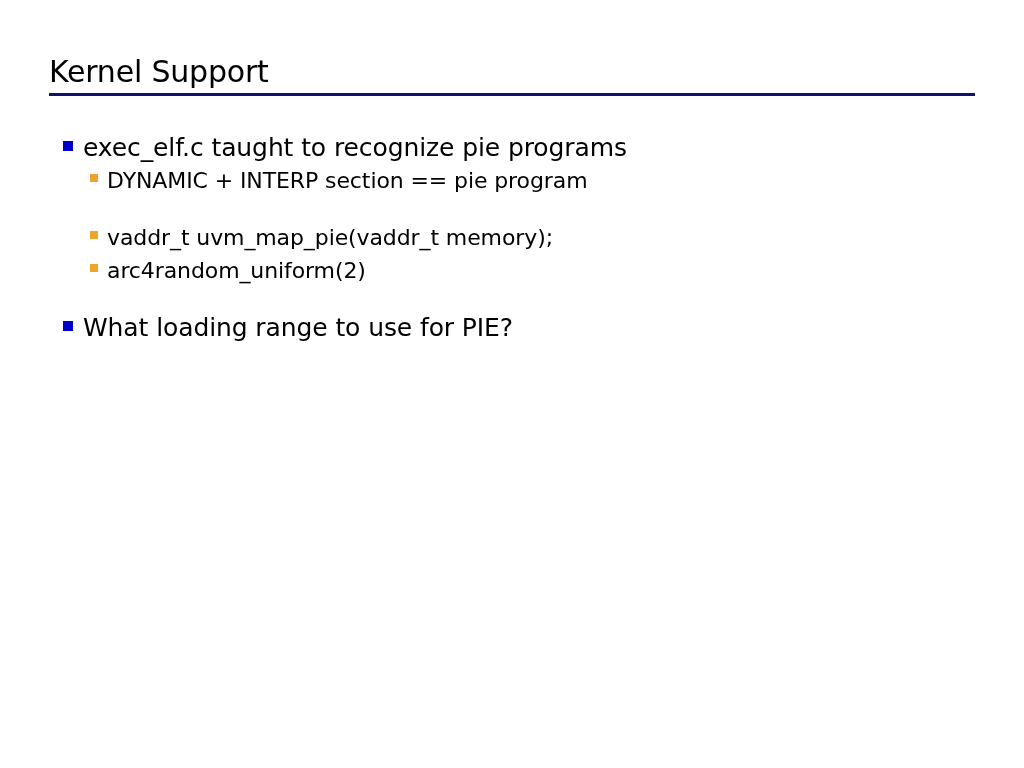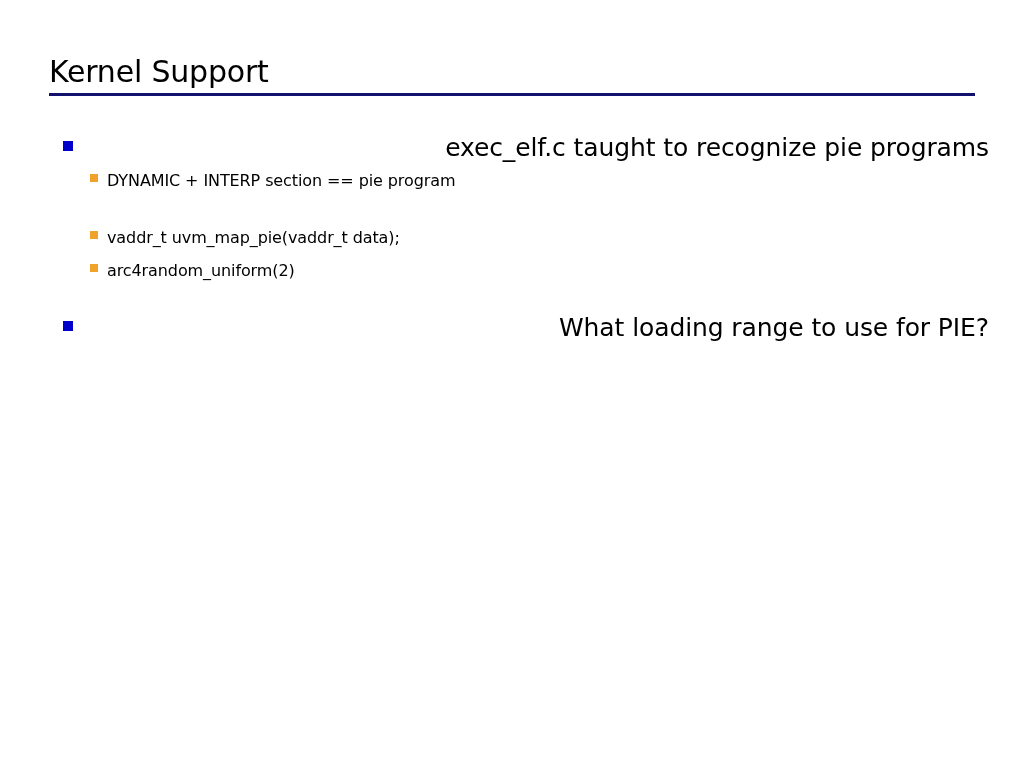--- a/index.html
+++ b/index.html
@@ -67,21 +67,20 @@
 
   .bullet {
     display: flex;
     align-items: flex-start;
     white-space: pre;
   }
 
   .bullet.level1 {
     padding-left: 14px;
     margin-bottom: 1px;
-    text-align: right;
   }
   .bullet.level2 {
     padding-left: 41px;
     margin-bottom: 2px;
   }
 
   .marker {
     flex: 0 0 auto;
     display: inline-block;
   }
@@ -103,42 +102,42 @@
   .bullet-text {
     flex: 1 1 auto;
     color: #000000;
   }
   .bullet.level1 .bullet-text {
     font-size: 25px;
     line-height: 32px;
     letter-spacing: -0.1px;
   }
   .bullet.level2 .bullet-text {
-    font-size: 16px;
+    font-size: 22px;
     line-height: 31px;
     letter-spacing: -0.1px;
   }
 </style>
 </head>
 <body>
 
 <div class="slide">
 
   <div class="title-block">
     <div class="slide-title">Kernel Support</div>
     <div class="title-rule"></div>
   </div>
 
   <div class="body-block">
       <div class="bullet-group">
         <div class="bullet level1"><span class="marker"></span><span class="bullet-text">exec_elf.c taught to recognize pie programs</span></div>
         <div class="bullet level2"><span class="marker"></span><span class="bullet-text">DYNAMIC + INTERP section == pie program</span></div>
       </div>
       <div class="bullet-group">
-        <div class="bullet level2"><span class="marker"></span><span class="bullet-text">vaddr_t uvm_map_pie(vaddr_t data);</span></div>
+        <div class="bullet level2"><span class="marker"></span><span class="bullet-text">vaddr_t uvm_map_pie(vaddr_t memory);</span></div>
         <div class="bullet level2"><span class="marker"></span><span class="bullet-text">arc4random_uniform(2)</span></div>
       </div>
       <div class="bullet-group">
         <div class="bullet level1"><span class="marker"></span><span class="bullet-text">What loading range to use for PIE?</span></div>
       </div>
     </div>
 
 </div>
 
 </body></html>

